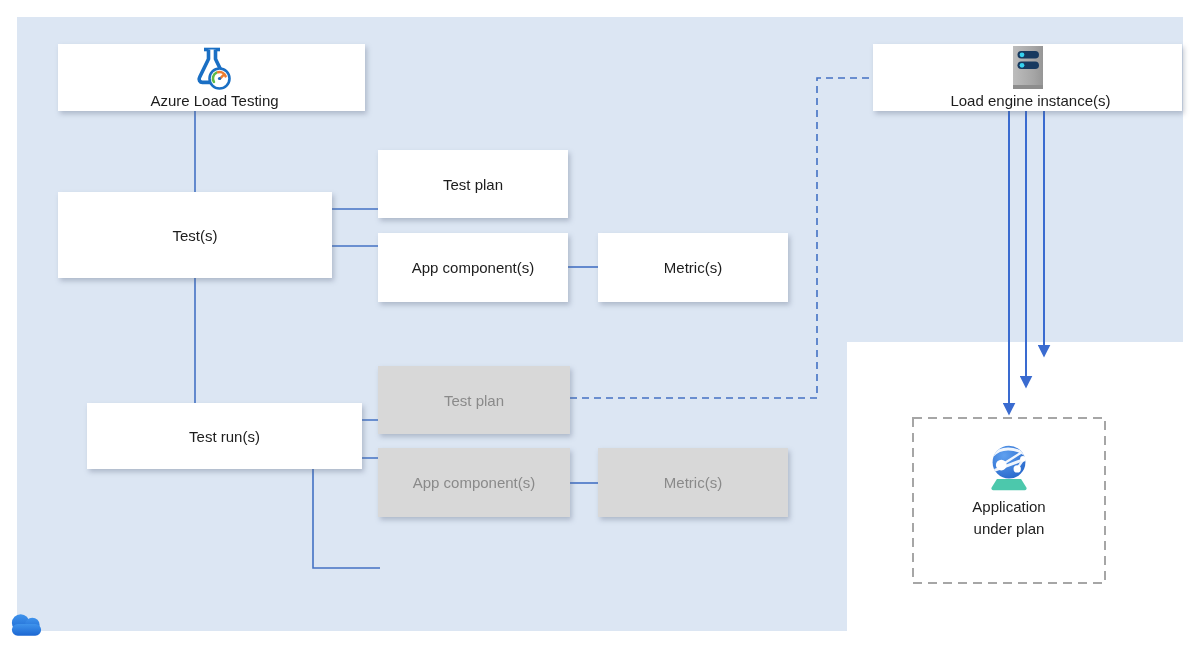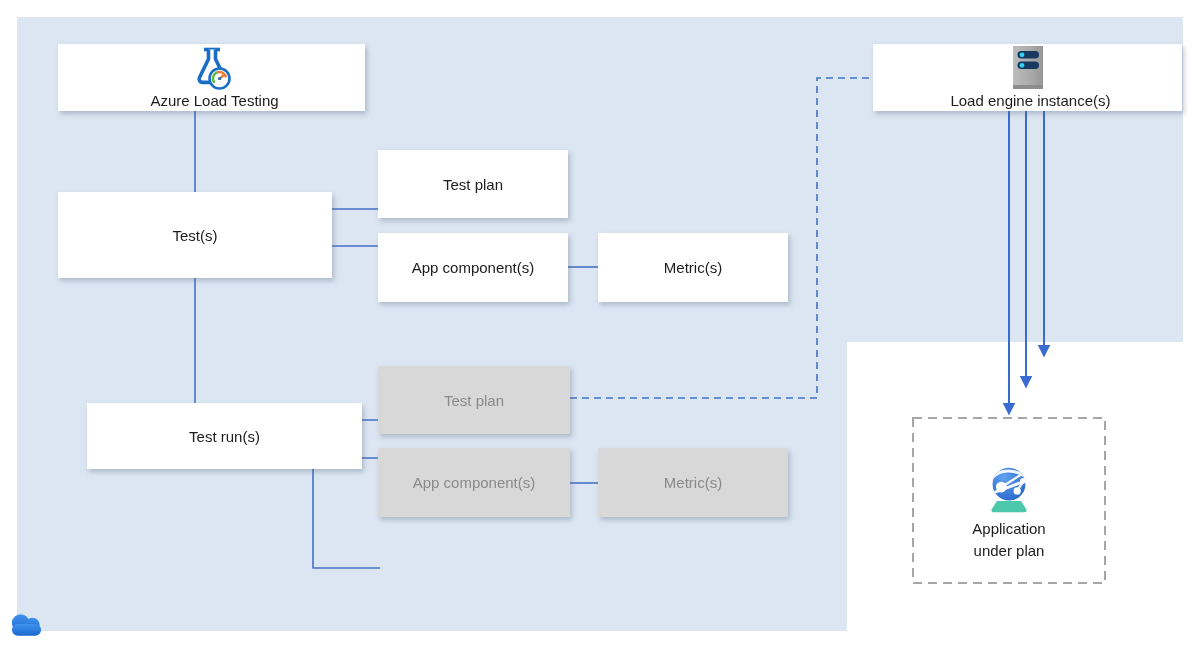--- a/index.html
+++ b/index.html
@@ -16,21 +16,21 @@
   .aut-rect{fill:none;stroke:var(--dashed-border,#a6a6a6);stroke-width:2;stroke-dasharray:9 6;}
   .node{position:absolute;z-index:3;background:#ffffff;display:flex;align-items:center;
         justify-content:center;font-size:15px;color:#1d1d1d;
         box-shadow:2px 3px 5px rgba(90,100,125,.35);}
   .node.gray{background:var(--gray-box-bg,#d8d8d8);color:var(--gray-box-text,#8a8a8a);}
   .node.with-icon{justify-content:flex-start;padding:0 14px 0 20px;flex-direction:column;}
   .node.with-icon .lbl{flex:1;text-align:center;}
   .iconwrap{width:40px;height:48px;display:flex;align-items:center;justify-content:center;
             margin-right:6px;flex:0 0 auto;}
   .aut-node{position:absolute;z-index:3;display:flex;flex-direction:column;align-items:center;
-            justify-content:center;font-size:15px;color:#1d1d1d;text-align:center;
+            justify-content:flex-start;font-size:15px;color:#1d1d1d;text-align:center;
             line-height:1.45;}
   .cloud{position:absolute;left:8px;top:610px;z-index:4;}
 </style>
 </head>
 <body>
 
 <div class="stage">
 
   <div class="bg-panel"></div>
   <div class="bg-notch"></div>

